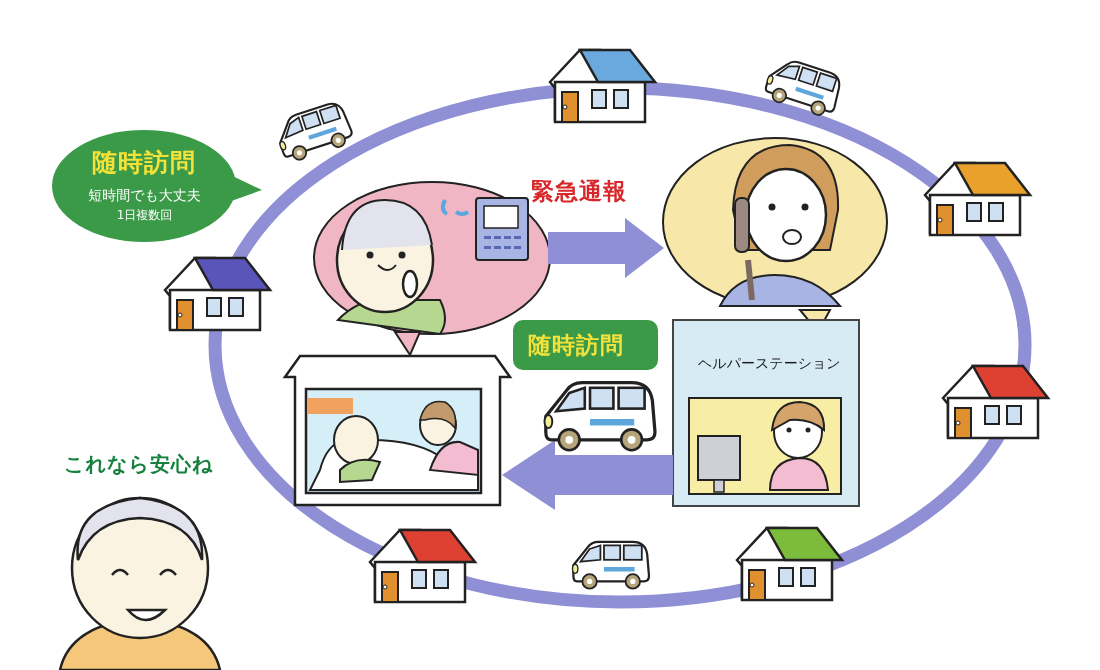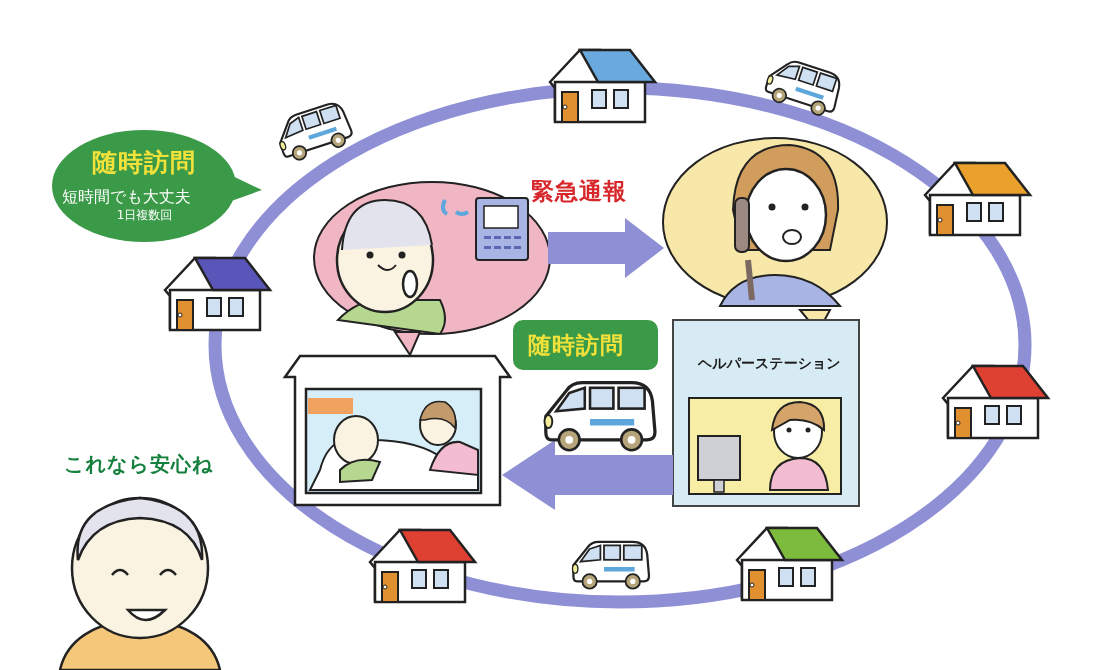--- a/index.html
+++ b/index.html
@@ -1,24 +1,24 @@
 <!DOCTYPE html>
 <html><head>
 <meta charset="utf-8">
 <style>
   html, body { margin:0; padding:0; background:#ffffff; }
   body { width:1100px; height:670px; position:relative; overflow:hidden; font-family:"DejaVu Sans", sans-serif; }
   #stage { position:absolute; left:0; top:0; width:1100px; height:670px; }
   .txt { position:absolute; white-space:nowrap; }
   .bubble-title { left:84px; top:146px; width:120px; text-align:center; font-size:25px; font-weight:bold; color:#f2e23a; letter-spacing:1px; }
-  .bubble-l1 { left:62px; top:187px; width:165px; font-size:16px; color:#ffffff; }
+  .bubble-l1 { left:62px; top:187px; width:165px; text-align:center; font-size:14px; color:#ffffff; }
   .bubble-l2 { left:62px; top:207px; width:165px; text-align:center; font-size:12px; color:#ffffff; }
   .emergency { left:531px; top:176px; font-size:23px; font-weight:bold; color:#d8272a; letter-spacing:1px; }
   .visit { left:528px; top:330px; font-size:23px; font-weight:bold; color:#f2e23a; letter-spacing:1px; }
-  .station { left:698px; top:355px; font-size:14px; font-weight:bold; color:#1a1a1a; }
+  .station { left:698px; top:355px; font-size:14px; font-weight:normal; color:#1a1a1a; }
   .relief { left:64px; top:451px; font-size:20px; font-weight:bold; color:#15803d; letter-spacing:1px; }
 </style>
 </head>
 <body>
 
 <svg id="stage" width="1100" height="670" viewBox="0 0 1100 670" xmlns="http://www.w3.org/2000/svg">
   <defs>
     <g id="house">
       <polygon points="0,32 30,0 50,0 50,70 5,70 5,38" fill="#fff" stroke="#222" stroke-width="2.5"></polygon>
       <rect x="5" y="32" width="90" height="40" fill="#fff" stroke="#222" stroke-width="2.5"></rect>

